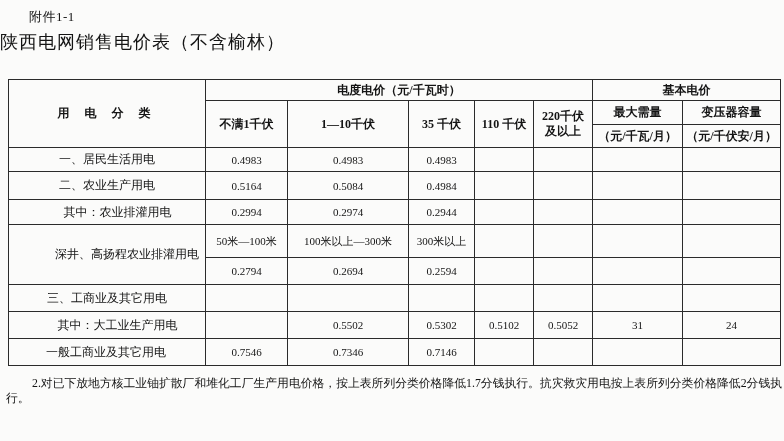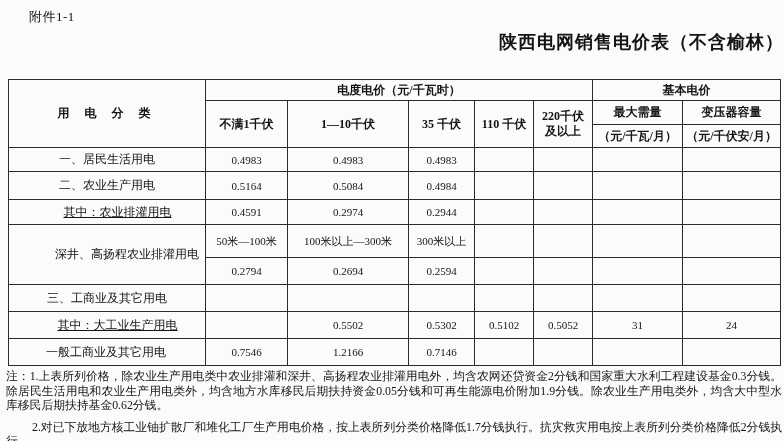--- a/index.html
+++ b/index.html
@@ -10,21 +10,21 @@
     font-family: "Liberation Serif", serif;
     position: relative;
     overflow: hidden;
   }
   .attachment {
     position: absolute; left: 29px; top: 8px;
     font-size: 13px; letter-spacing: 0.5px;
   }
   .title {
     position: absolute; left: 0; top: 30px; width: 100%;
-    text-align: right; font-size: 18px; font-weight: bold;
+    text-align: left; font-size: 18px; font-weight: normal;
     letter-spacing: 1px;
   }
   table.price {
     position: absolute; left: 8px; top: 79px;
     width: 772px;
     border-collapse: collapse; table-layout: fixed;
     font-size: 12px;
   }
   table.price th, table.price td {
     border: 1px solid #2b2b2b;
@@ -41,21 +41,21 @@
   tr.h3 { height: 23px; }
   tr.r1 { height: 24px; }
   tr.r2 { height: 28px; }
   tr.r3 { height: 25px; }
   tr.r4a { height: 33px; }
   tr.r4b { height: 27px; margin-top: 48px; }
   tr.r5 { height: 27px; }
   tr.r6 { height: 27px; }
   tr.r7 { height: 27px; margin-top: 12px; }
   td.lbl { text-align: left; padding-left: 3px; font-size: 12px; }
-  td.lbl.ind { padding-left: 23px; text-decoration: underline; }
+  td.lbl.ind { padding-left: 23px; }
   td.lbl.rt { text-align: right; padding-right: 6px; }
   td.lbl.ctr { text-align: center; padding-left: 0; }
   td.num { font-size: 11px; }
   .notes {
     position: absolute; left: 6px; top: 369px; width: 776px;
     font-size: 11.8px; line-height: 14.6px;
     text-align: justify;
   }
   .note2 { margin-top: 7px; text-indent: 26px; }
 </style>
@@ -122,21 +122,21 @@
     <td class="num">0.5164</td>
     <td class="num">0.5084</td>
     <td class="num">0.4984</td>
     <td class="num"></td>
     <td class="num"></td>
     <td class="num"></td>
     <td class="num"></td>
   </tr>
   <tr class="r3">
     <td class="lbl ind">其中：农业排灌用电</td>
-    <td class="num">0.4591</td>
+    <td class="num">0.2994</td>
     <td class="num">0.2974</td>
     <td class="num">0.2944</td>
     <td class="num"></td>
     <td class="num"></td>
     <td class="num"></td>
     <td class="num"></td>
   </tr>
   <tr class="r4a">
     <td class="lbl rt" rowspan="2">深井、高扬程农业排灌用电</td>
     <td class="num">50米—100米</td>
@@ -172,26 +172,25 @@
     <td class="num">0.5502</td>
     <td class="num">0.5302</td>
     <td class="num">0.5102</td>
     <td class="num">0.5052</td>
     <td class="num">31</td>
     <td class="num">24</td>
   </tr>
   <tr class="r7">
     <td class="lbl ctr">一般工商业及其它用电</td>
     <td class="num">0.7546</td>
-    <td class="num">1.2166</td>
+    <td class="num">0.7346</td>
     <td class="num">0.7146</td>
     <td class="num"></td>
     <td class="num"></td>
     <td class="num"></td>
     <td class="num"></td>
   </tr>
 </tbody>
   </table>
 
 <div class="notes">
-  <div class="note1">注：1.上表所列价格，除农业生产用电类中农业排灌和深井、高扬程农业排灌用电外，均含农网还贷资金2分钱和国家重大水利工程建设基金0.3分钱。除居民生活用电和农业生产用电类外，均含地方水库移民后期扶持资金0.05分钱和可再生能源电价附加1.9分钱。除农业生产用电类外，均含大中型水库移民后期扶持基金0.62分钱。</div>
   <div class="note2">2.对已下放地方核工业铀扩散厂和堆化工厂生产用电价格，按上表所列分类价格降低1.7分钱执行。抗灾救灾用电按上表所列分类价格降低2分钱执行。</div>
 </div>
 
 </body></html>

